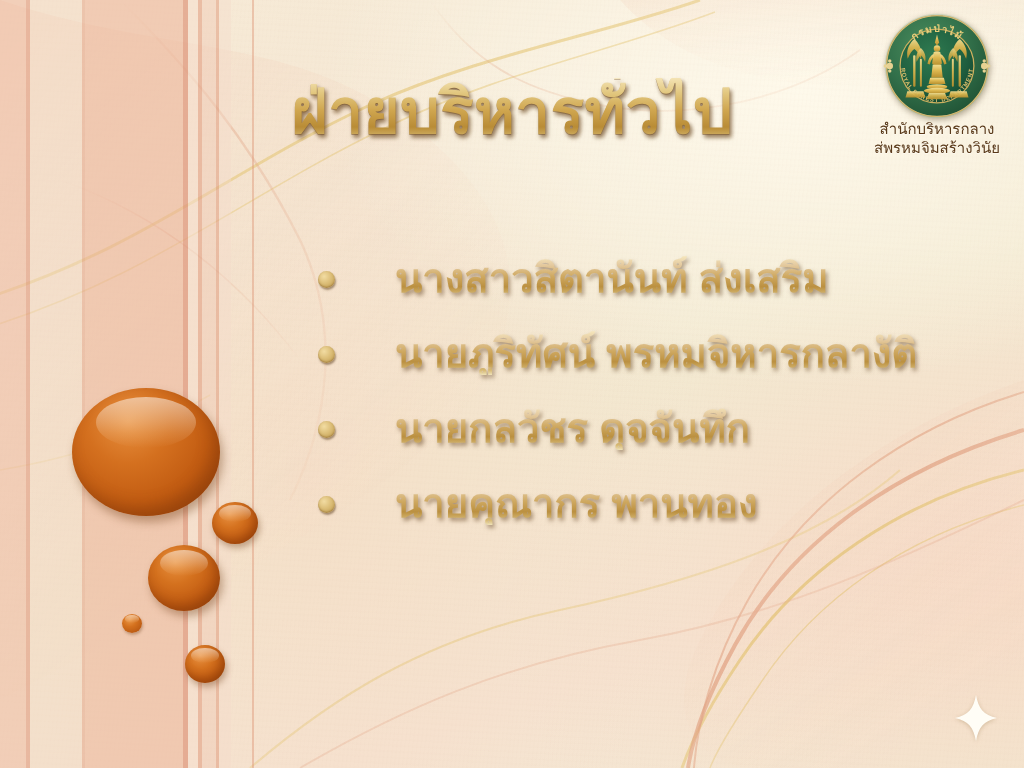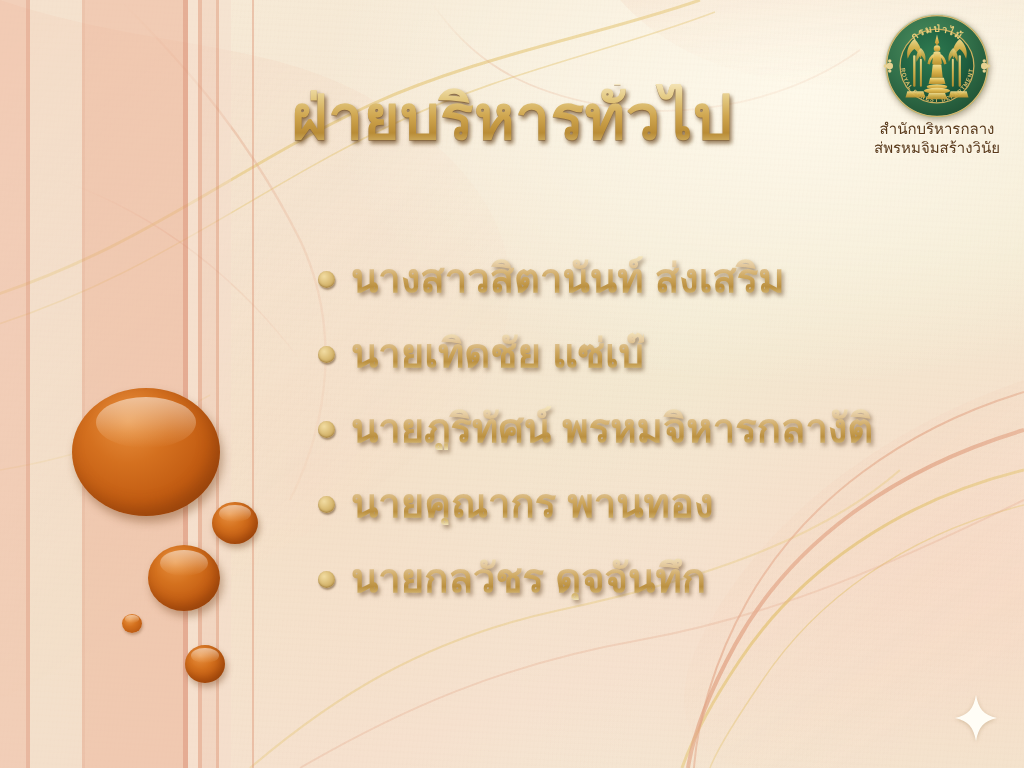--- a/index.html
+++ b/index.html
@@ -37,21 +37,21 @@
   }
 
   
   .stripes { position: absolute; top:0; bottom:0; left:0; width: 235px; }
   .stripe { position: absolute; top:0; bottom:0; }
 
   
   .title {
     position: absolute;
     left: 0; right: 0;
-    top: 84px;
+    top: 78px;
     text-align: center;
     font-size: 62px;
     font-weight: bold;
     letter-spacing: .5px;
     line-height: 1.1;
     color: #c6a45a;
     background: linear-gradient(180deg, #f4e3b4 0%, #e2c77f 22%, #cfa54e 48%, #b98c36 72%, #d9bd77 92%, #efe0b4 100%);
     -webkit-background-clip: text;
     background-clip: text;
     -webkit-text-fill-color: transparent;
@@ -62,20 +62,21 @@
   .bullets {
     position: absolute;
     left: 318px;
     top: 240px;
     width: 660px;
   }
   .bullet-row {
     display: flex;
     align-items: center;
     height: 75px;
+    gap: 44px;
   }
   .bullet-dot {
     flex: 0 0 auto;
     width: 17px; height: 17px;
     border-radius: 50%;
     margin-right: 16px;
     margin-top: 4px;
     background: radial-gradient(circle at 36% 32%, #f2dca2 0%, #dcbe78 45%, #bf9a4c 100%);
     box-shadow: 1px 2px 2px rgba(90,58,22,.5), inset 0 -1px 2px rgba(120,84,30,.5);
   }
@@ -219,33 +220,29 @@
 
   <div class="title">ฝ่ายบริหารทั่วไป</div>
 
   <div class="bullets">
     <div class="bullet-row">
       <span class="bullet-dot"></span>
       <span class="bullet-text">นางสาวสิตานันท์ ส่งเสริม</span>
     </div>
     <div class="bullet-row">
       <span class="bullet-dot"></span>
-      <span class="bullet-text">นายเทิดชัย แซ่เบ๊</span>
-    </div>
-    <div class="bullet-row">
-      <span class="bullet-dot"></span>
       <span class="bullet-text">นายภูริทัศน์ พรหมจิหารกลางัติ</span>
     </div>
     <div class="bullet-row">
       <span class="bullet-dot"></span>
-      <span class="bullet-text">นายคุณากร พานทอง</span>
+      <span class="bullet-text">นายกลวัชร ดุจจันทึก</span>
     </div>
     <div class="bullet-row">
       <span class="bullet-dot"></span>
-      <span class="bullet-text">นายกลวัชร ดุจจันทึก</span>
+      <span class="bullet-text">นายคุณากร พานทอง</span>
     </div>
   </div>
 
   <div class="logo-block">
 
     <svg class="seal" viewBox="0 0 120 120">
       <defs>
         <radialGradient id="ringG" cx="40%" cy="32%" r="75%">
           <stop offset="0%" stop-color="#4b8d5e"></stop>
           <stop offset="55%" stop-color="#32704a"></stop>

